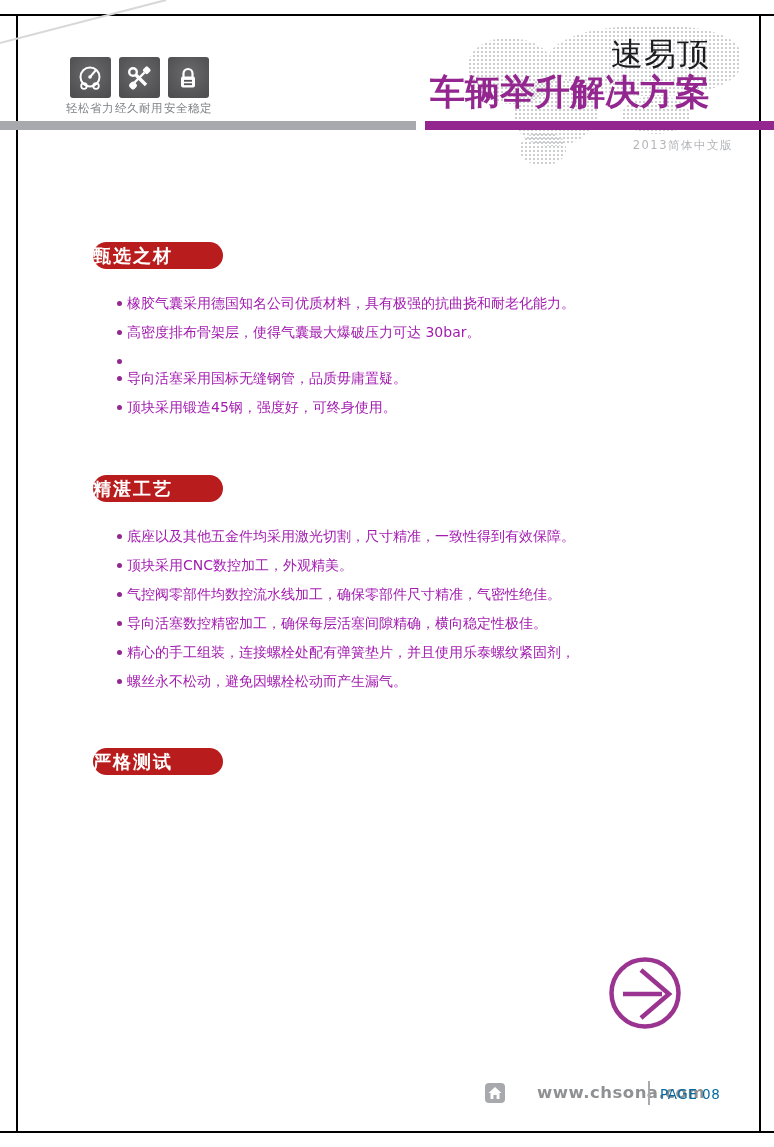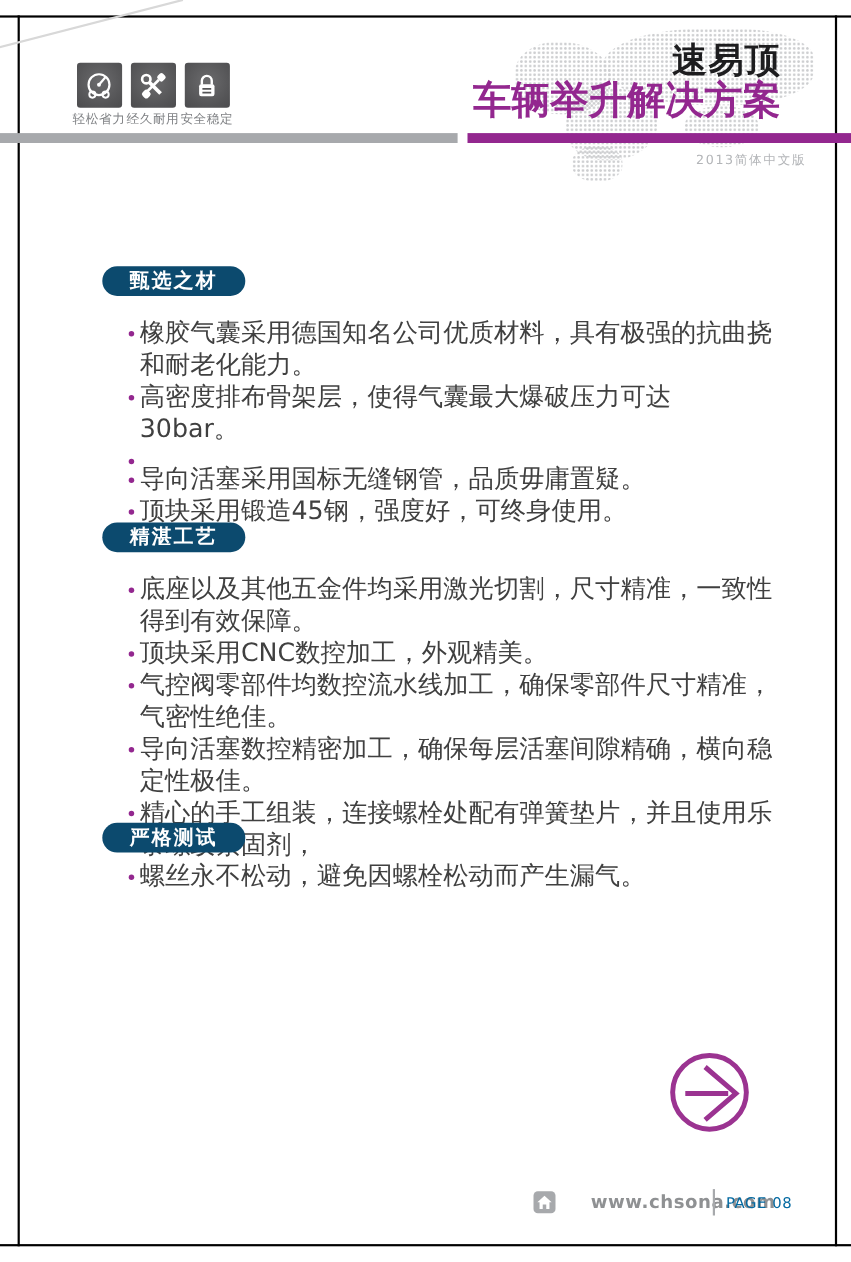--- a/index.html
+++ b/index.html
@@ -34,40 +34,40 @@
   .tile {
     width:41px; height:41px; border-radius:3px;
     background: radial-gradient(circle at 50% 42%, #6b6b6d 0%, #545456 70%, #4c4c4e 100%);
     display:flex; align-items:center; justify-content:center;
   }
   .feature-label {
     margin-top:3px; font-size:11.5px; color:#7f8184; letter-spacing:0.5px; white-space:nowrap;
   }
   
   .title-block { position:absolute; right:64px; top:38px; text-align:right; z-index:4; }
-  .brand-title { font-size:32px; font-weight:bold; color:#1d1d1f; letter-spacing:1px; line-height:1.0; }
+  .brand-title { font-size:32px; font-weight:normal; color:#1d1d1f; letter-spacing:1px; line-height:1.0; }
   .subtitle    { font-size:35px; font-weight:bold; color:#93278F; letter-spacing:0px; line-height:1.0; margin-top:5px; }
   .bar-gray   { position:absolute; left:0;    top:121px; width:416px; height:9px; background:#a7a9ac; z-index:5; }
   .bar-purple { position:absolute; left:425px; top:121px; width:349px; height:9px; background:#93278F; z-index:5; }
   .edition { position:absolute; right:41px; top:138px; font-size:11.5px; color:#b3b5b8; letter-spacing:1.5px; z-index:4; }
   
   .sec { position:absolute; left:93px; width:612px; z-index:4; }
   .pill {
-    width:130px; height:27px; border-radius:14px; background:#0c4a6e;
+    width:130px; height:27px; border-radius:14px; background:#b91c1c;
     color:#fff; font-size:18px; font-weight:bold; letter-spacing:2px;
-    text-align:center; line-height:27px;
+    line-height:27px;
   }
   .bullets { list-style:none; margin-top:20px; padding-left:24px; }
   .bullet  { display:flex; }
   .dot {
     flex:none; width:5px; height:5px; border-radius:50%;
     background:#93278F; margin:12px 5px 0 0;
   }
   .btext {
-    font-size:23px; line-height:29px; color:#404040;
+    font-size:14px; line-height:29px; color:#a21caf;
     white-space:pre-wrap; letter-spacing:0px;
   }
   
   .next-btn { position:absolute; left:607px; top:955px; width:76px; height:76px; z-index:4;
               background:none; border:none; padding:0; cursor:pointer; }
   
   .footer { position:absolute; left:0; top:1080px; width:774px; height:40px; z-index:4; }
   .home-badge {
     position:absolute; left:485px; top:3px; width:20px; height:20px;
     border-radius:4px; background:#a7a9ac;

